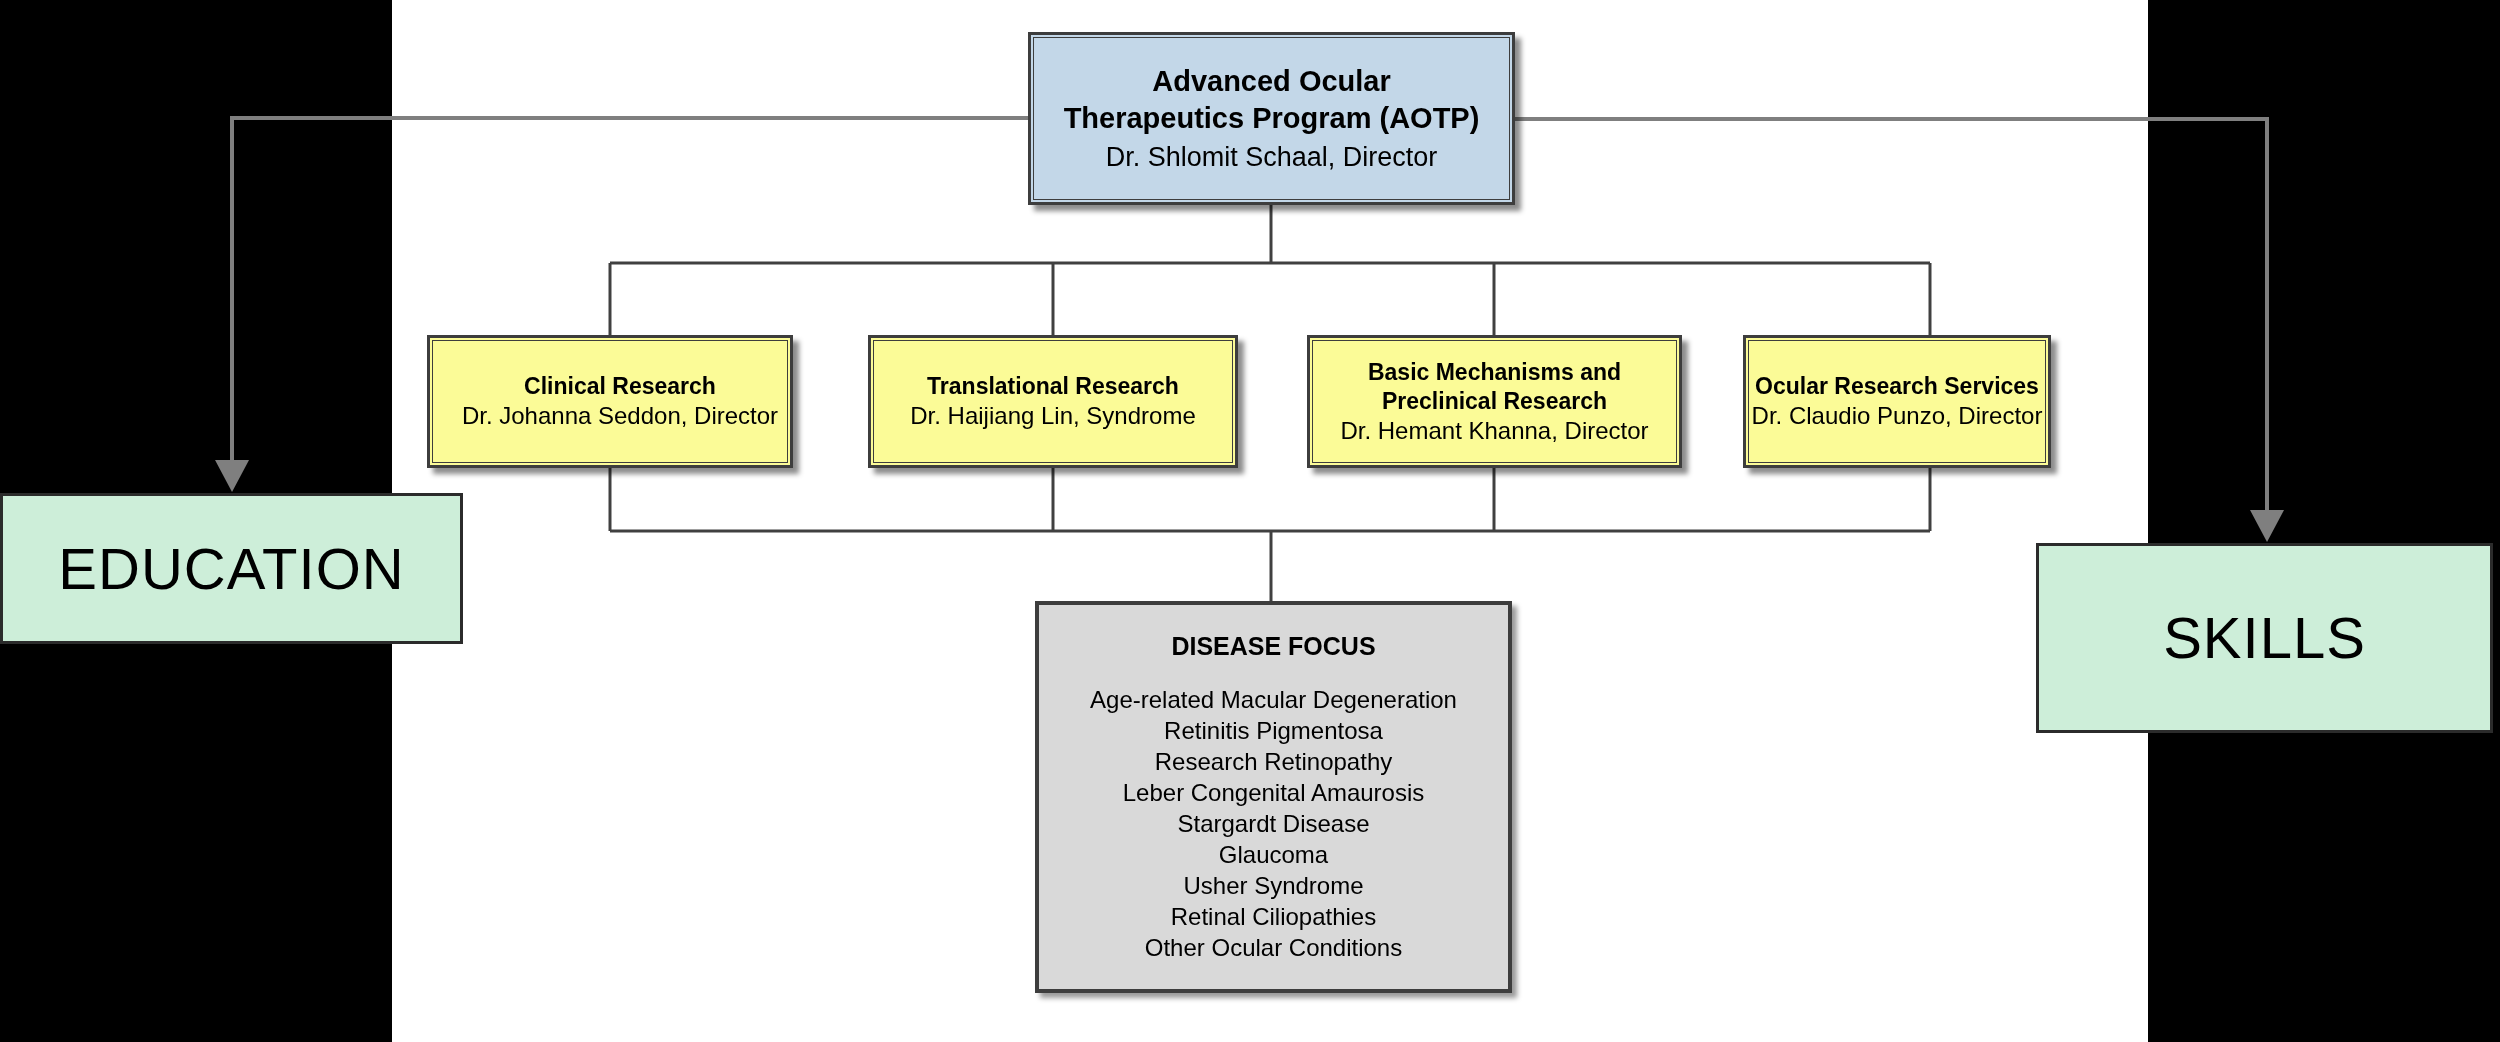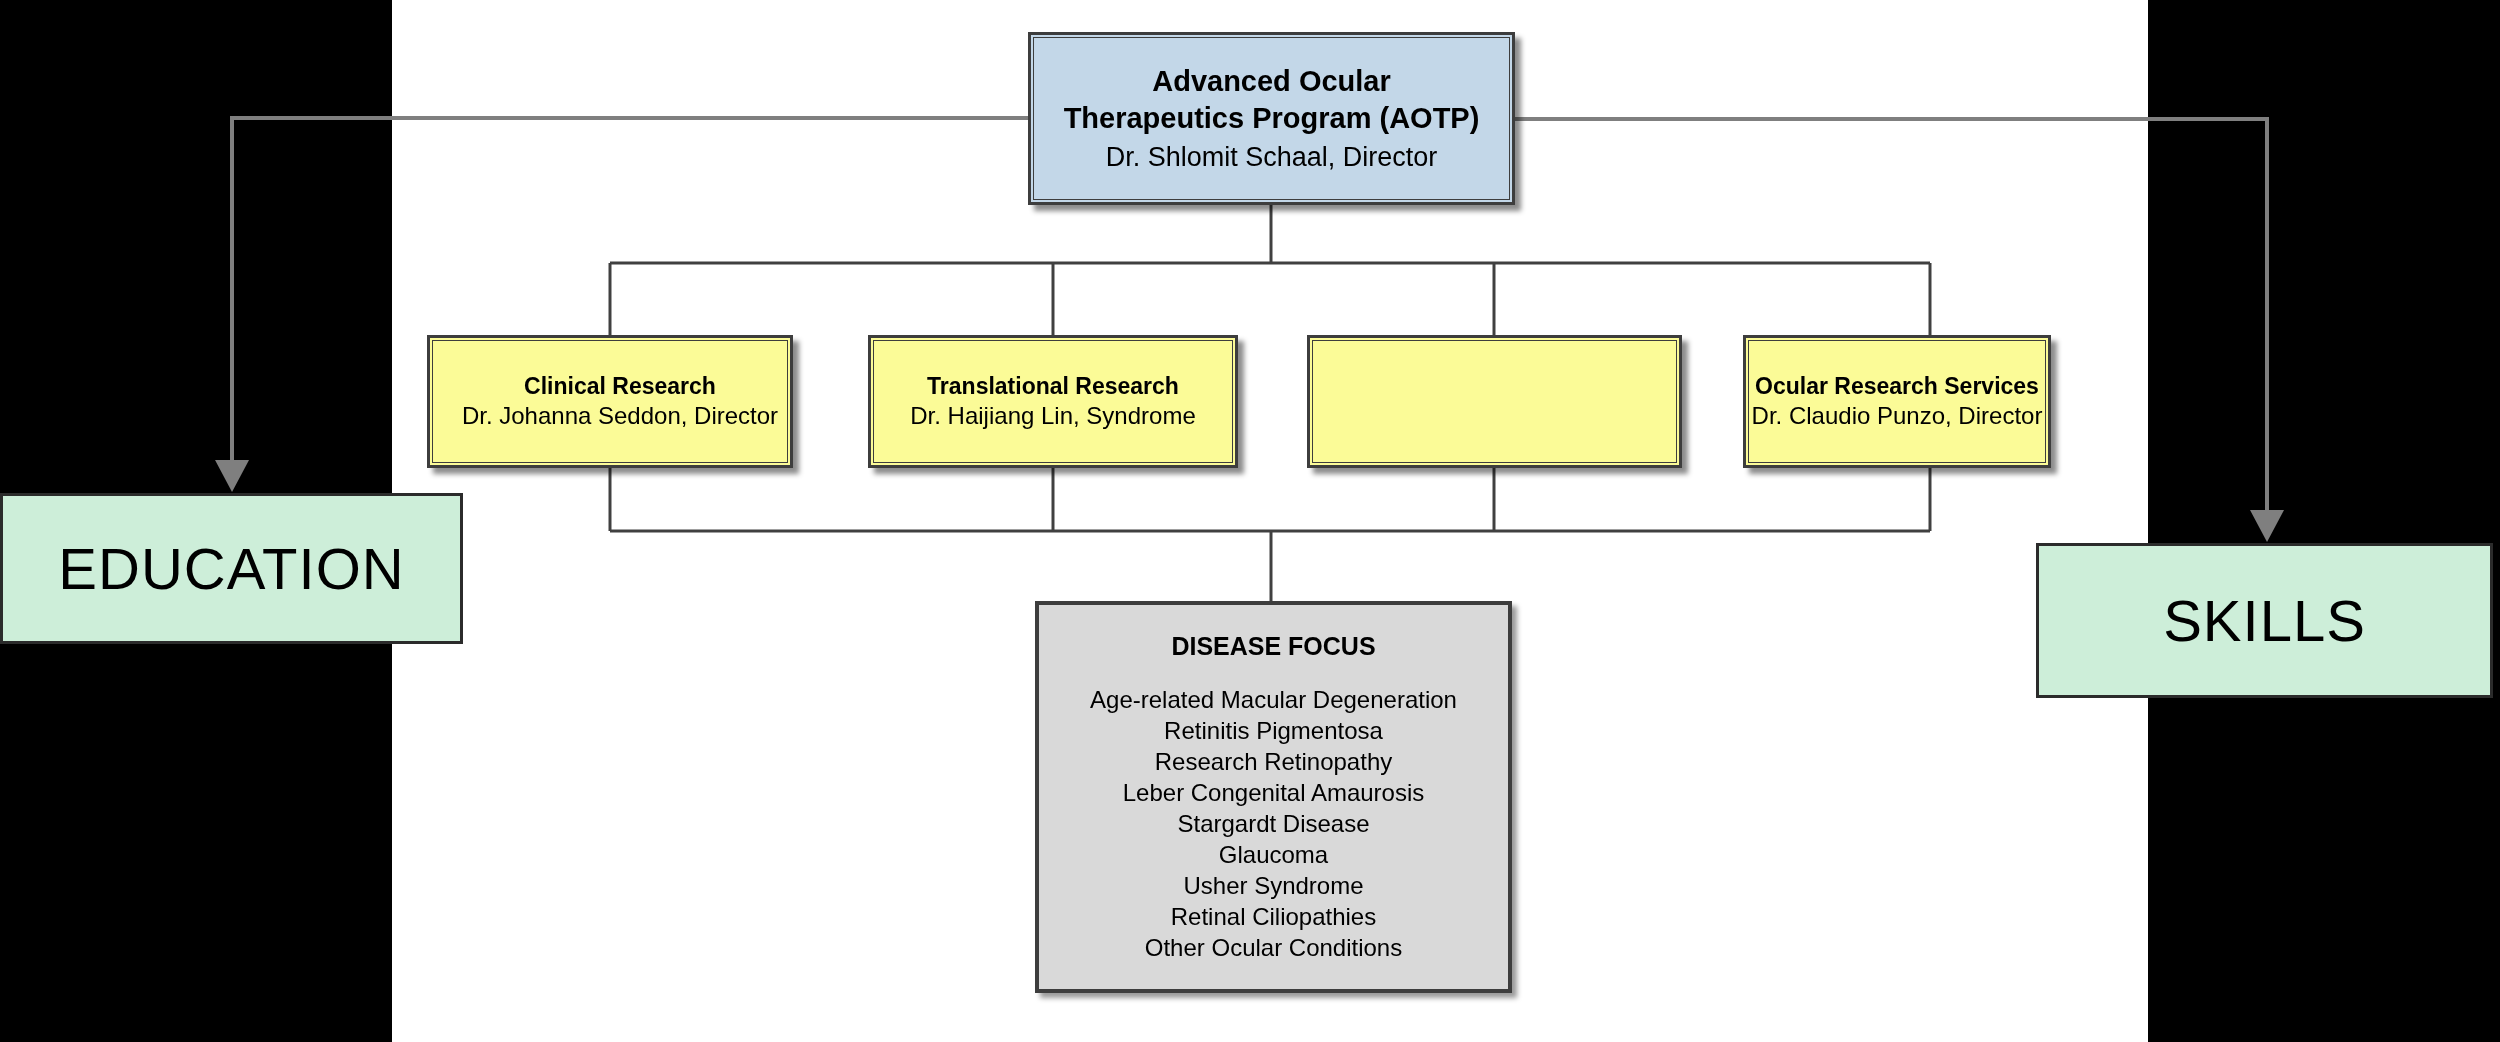--- a/index.html
+++ b/index.html
@@ -47,21 +47,21 @@
 
   
   #focus-box{left:1035px;top:601px;width:477px;height:392px;background:var(--focus-fill);
     border:4px solid var(--border-dark);box-shadow:5px 5px 5px rgba(0,0,0,0.4);}
   #focus-box .focus-title{font-size:25px;font-weight:bold;line-height:31px;margin-bottom:22px;}
   #focus-box .focus-item{font-size:24px;line-height:31px;}
 
   
   .side-box{background:var(--side-fill);border:3px solid #2b2b2b;z-index:3;}
   #education-box{left:0px;top:493px;width:463px;height:151px;}
-  #skills-box{left:2036px;top:543px;width:457px;height:155px;}
+  #skills-box{left:2036px;top:543px;width:457px;height:190px;}
   .side-label{font-size:58px;line-height:60px;letter-spacing:1px;}
 </style>
 </head>
 <body>
 
 <div id="canvas">
 
   <div id="slide-bg"></div>
 
   <svg id="connector-layer" viewBox="0 0 2500 1042" xmlns="http://www.w3.org/2000/svg">
@@ -111,20 +111,25 @@
     <div class="frame"></div>
     <div class="content">
       <div class="title-line">Translational Research</div>
       <div class="title-line"></div>
       <div class="subtitle">Dr. Haijiang Lin, Syndrome</div>
     </div>
   </div>
 
   <div class="node dbl dept" id="dept-2">
     <div class="frame"></div>
+    <div class="content">
+      <div class="title-line">Basic Mechanisms and</div>
+      <div class="title-line">Preclinical Research</div>
+      <div class="subtitle">Dr. Hemant Khanna, Director</div>
+    </div>
   </div>
 
   <div class="node dbl dept" id="dept-3">
     <div class="frame"></div>
     <div class="content">
       <div class="title-line">Ocular Research Services</div>
       <div class="title-line"></div>
       <div class="subtitle">Dr. Claudio Punzo, Director</div>
     </div>
   </div>

